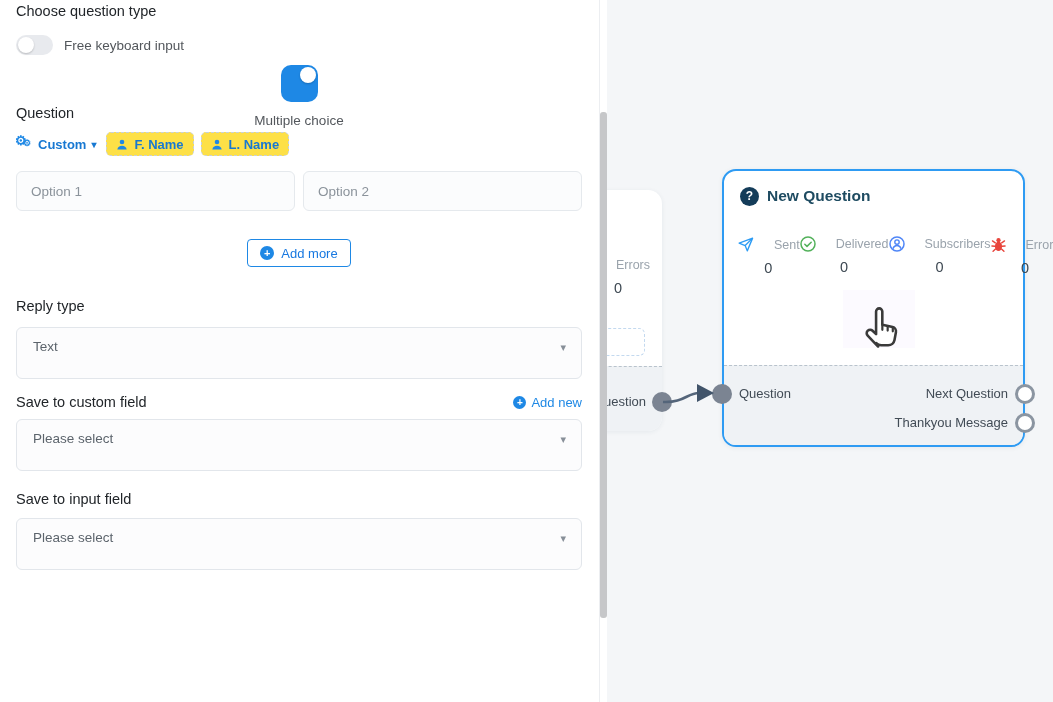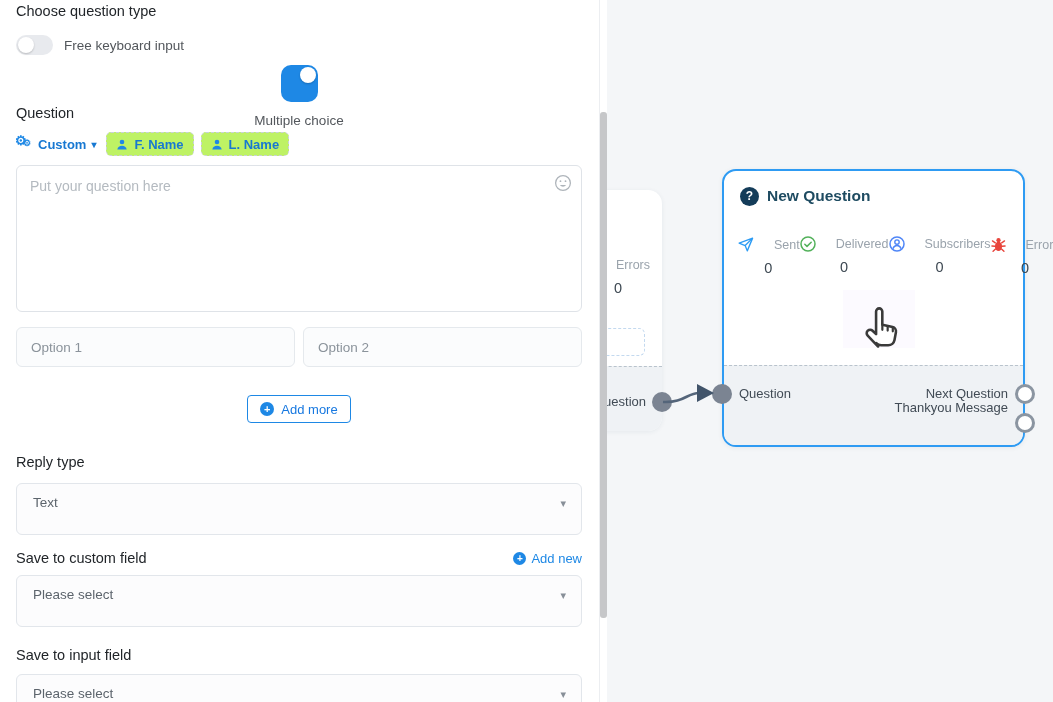--- a/index.html
+++ b/index.html
@@ -39,21 +39,21 @@
   .stats { display:flex; justify-content:space-between; margin-top:30px; padding:0 13px; }
   .stat  { text-align:center; }
   .cursor-box { position:absolute; left:119px; top:119px; width:72px; height:58px;
                 background:#fcfaff; }
   .hand { position:absolute; left:138px; top:129px; width:44px; height:52px; }
   .node-footer { position:absolute; left:0; right:0; bottom:0; height:80px;
                  background:#eff2f5; border-top:1px dashed #b9c3cc;
                  border-radius:0 0 12px 12px; }
   .frow { position:absolute; left:15px; right:15px; height:20px; line-height:20px;
           display:flex; justify-content:space-between; font-size:13px; color:#414b55; }
-  .frow1 { top:18px; } .frow2 { top:32px; }
+  .frow1 { top:18px; } .frow2 { top:47px; }
   .port { position:absolute; width:20px; height:20px; border-radius:50%; }
   .port-in  { left:-12px; top:18px; background:#7b8492; }
   .port-out { right:-12px; background:#fff; border:3px solid #8b95a1; }
   .po1 { top:18px; } .po2 { top:47px; }
 
   
   .panel { position:absolute; left:0; top:0; width:600px; height:702px; background:#fff;
            z-index:10; padding:4px 17px 0 16px; border-right:1px solid #eceef1; }
   .sec-label { font-size:14.5px; color:#212529; line-height:15px; }
   .toggle-row { display:flex; align-items:center; gap:11px; height:20px; margin-top:16px; }
@@ -69,21 +69,21 @@
   .lbl-question { margin-top:21px; }
   .tags-row { margin-top:11px; display:flex; align-items:center; gap:7px; height:24px; }
   .custom-btn { display:inline-flex; align-items:center; gap:5px; color:#1778d2;
                 font-size:13px; font-weight:600; padding-right:3px; }
   .gears { position:relative; width:17px; height:16px; color:#1e88e5; }
   .gear1 { position:absolute; left:-1px; top:-3px; font-size:13px; }
   .gear2 { position:absolute; left:7px; top:2px; font-size:9px; }
   .caret { font-size:10px; color:#1778d2; }
   .tag-btn { display:inline-flex; align-items:center; gap:6px; height:24px; padding:0 9px;
              border:1px dashed #c9d0d8; border-radius:5px; color:#1778d2; font-size:13px;
-             font-weight:600; background:#bef264; }
+             font-weight:600; background:#fde047; }
 
   .q-box { margin-top:9px; position:relative; height:147px; border:1px solid #dfe3e8;
            border-radius:6px; background:#fff; }
   .q-box textarea { width:100%; height:100%; border:0; outline:none; resize:none;
            background:transparent; padding:12px 34px 12px 13px; font-size:14px;
            font-family:"Liberation Sans", sans-serif; color:#333; }
   .q-box textarea::placeholder { color:#b4bac0; }
   .smiley { position:absolute; right:9px; top:8px; width:18px; height:18px; }
 
   .options-row { margin-top:15px; display:flex; gap:8px; }
@@ -267,29 +267,20 @@
     </span>
     <span class="tag-btn">
       <svg width="12" height="13" viewBox="0 0 16 16">
           <circle cx="8" cy="4.6" r="3.1" fill="#1e88e5"></circle>
           <path d="M1.8 14.6c.5-3.2 3-4.8 6.2-4.8s5.7 1.6 6.2 4.8z" fill="#1e88e5"></path>
         </svg>
       <span>L. Name</span>
     </span>
   </div>
 
-  <div class="q-box">
-    <textarea placeholder="Put your question here" style=""></textarea>
-    <svg class="smiley" viewBox="0 0 20 20">
-      <circle cx="10" cy="10" r="8.2" fill="none" stroke="#aeb4ba" stroke-width="1.4"></circle>
-      <circle cx="7.2" cy="8" r="1" fill="#aeb4ba"></circle>
-        <circle cx="12.8" cy="8" r="1" fill="#aeb4ba"></circle>
-      <path d="M6.6 12.2c.9 1.2 2.1 1.9 3.4 1.9s2.5-.7 3.4-1.9z" fill="#aeb4ba"></path>
-    </svg>
-  </div>
 
   <div class="options-row">
     <input class="opt-input" placeholder="Option 1" style="">
     <input class="opt-input" placeholder="Option 2" style="">
   </div>
 
   <div class="addmore-row">
     <button class="addmore-btn">
       <span class="plus-ic">+</span>
       <span>Add more</span>

